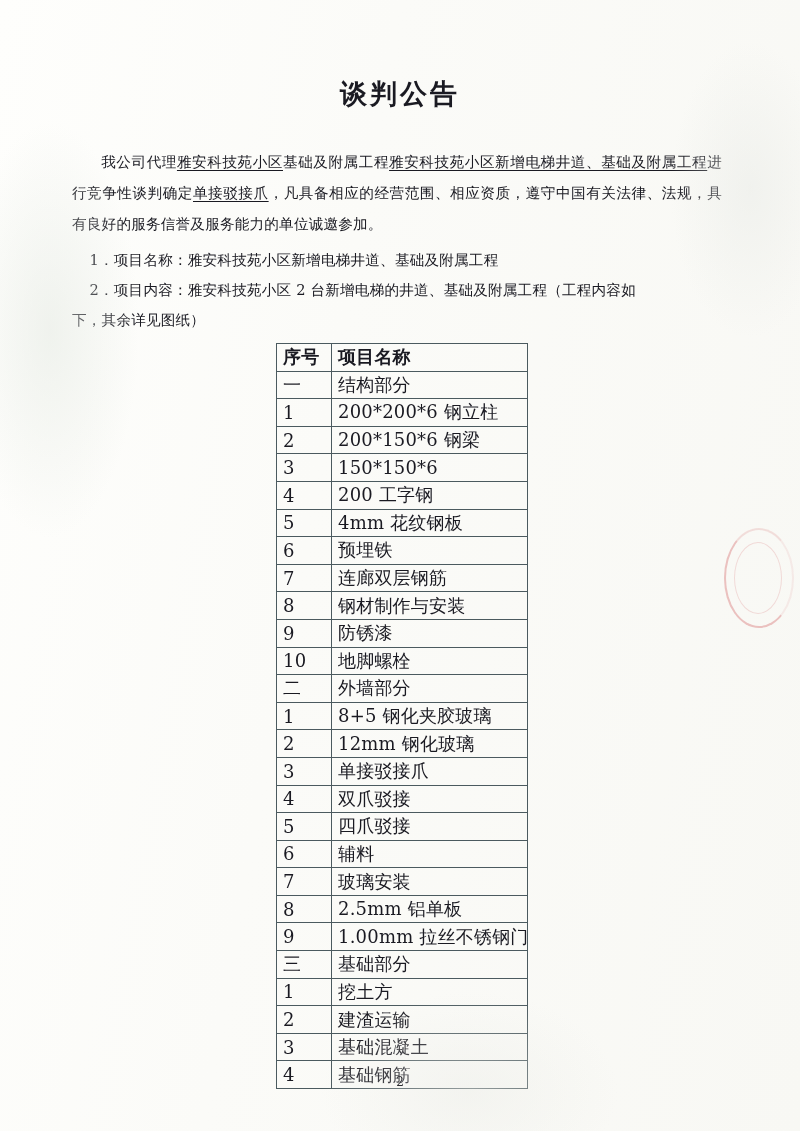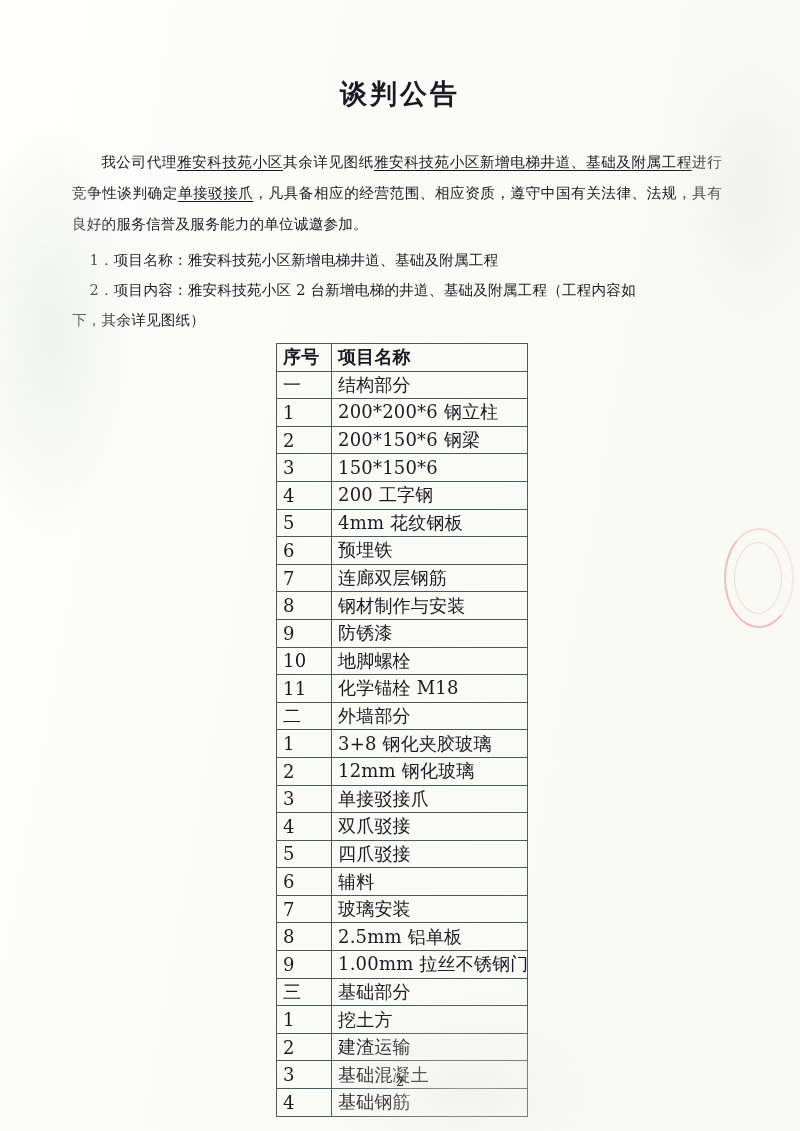--- a/index.html
+++ b/index.html
@@ -145,21 +145,21 @@
 
 <div class="page">
   <div class="blotch b1"></div>
   <div class="blotch b2"></div>
   <div class="blotch b3"></div>
   <div class="stamp"></div>
 
   <h1 class="doc-title">谈判公告</h1>
 
   <div class="body-wrap">
-    <p class="para"><span>我公司代理</span><span class="u">雅安科技苑小区</span><span>其余详见图纸</span><span class="u">雅安科技苑小区新增电梯井道、基础及附属工程</span><span>进行竞争性谈判确定</span><span class="u">单接驳接爪</span><span>，凡具备相应的经营范围、相应资质，遵守中国有关法律、法规，具有良好的服务信誉及服务能力的单位诚邀参加。</span></p>
+    <p class="para"><span>我公司代理</span><span class="u">雅安科技苑小区</span><span>基础及附属工程</span><span class="u">雅安科技苑小区新增电梯井道、基础及附属工程</span><span>进行竞争性谈判确定</span><span class="u">单接驳接爪</span><span>，凡具备相应的经营范围、相应资质，遵守中国有关法律、法规，具有良好的服务信誉及服务能力的单位诚邀参加。</span></p>
 
     <ol class="items">
       <li><span>1．项目名称：</span><span class="cont">雅安科技苑小区新增电梯井道、基础及附属工程</span></li>
       <li><span>2．项目内容：</span><span class="cont">雅安科技苑小区 2 台新增电梯的井道、基础及附属工程（工程内容如</span></li>
     </ol>
     <div class="wrapline">下，其余详见图纸）</div>
   </div>
 
   <div class="table-wrap">
     <table class="boq">
@@ -206,30 +206,26 @@
           </tr>
           <tr>
             <td class="no">9</td>
             <td>防锈漆</td>
           </tr>
           <tr>
             <td class="no">10</td>
             <td>地脚螺栓</td>
           </tr>
           <tr>
-            <td class="no">11</td>
-            <td>化学锚栓 M18</td>
-          </tr>
-          <tr>
             <td class="no">二</td>
             <td>外墙部分</td>
           </tr>
           <tr>
             <td class="no">1</td>
-            <td>3+8 钢化夹胶玻璃</td>
+            <td>8+5 钢化夹胶玻璃</td>
           </tr>
           <tr>
             <td class="no">2</td>
             <td>12mm 钢化玻璃</td>
           </tr>
           <tr>
             <td class="no">3</td>
             <td>单接驳接爪</td>
           </tr>
           <tr>

